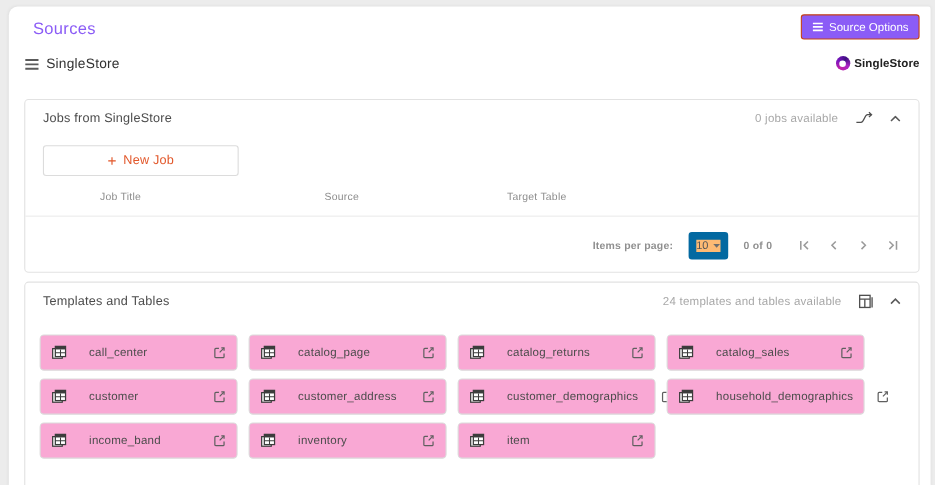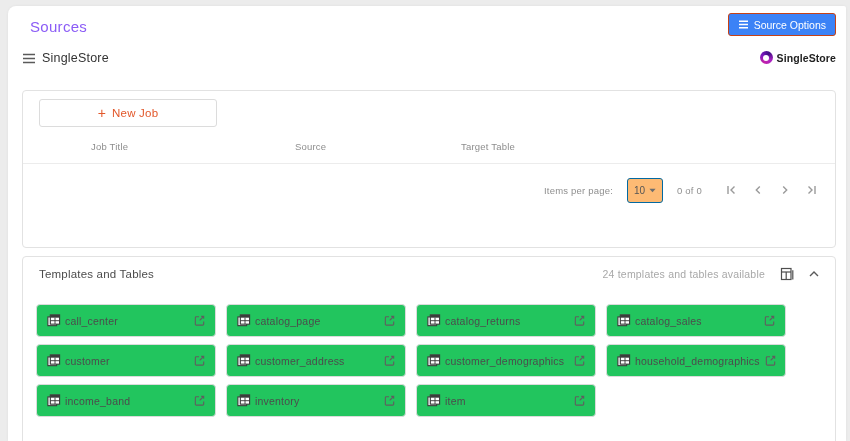--- a/index.html
+++ b/index.html
@@ -20,21 +20,21 @@
 
   
   .titlebar { position: relative; height: 42px; }
   .page-title {
     position: absolute; left: 22px; top: 12px;
     font-size: 15px; font-weight: 400; color: #8b5cf6; letter-spacing: .3px;
   }
   .source-options-btn {
     position: absolute; right: 10px; top: 7px;
     height: 23px; padding: 0 9px;
-    background: #3b82f6; border: 1px solid #c64115; border-radius: 3px;
+    background: #8b5cf6; border: 1px solid #c64115; border-radius: 3px;
     color: #fff; font-size: 10.5px; font-family: inherit;
     display: flex; align-items: center; gap: 5px; cursor: pointer;
   }
 
   
   .source-row { position: relative; height: 28px; }
   .source-name-wrap {
     position: absolute; left: 14px; top: 3px;
     display: flex; align-items: center; gap: 6px;
   }
@@ -81,23 +81,23 @@
     font-size: 9.5px; color: #8d8d8d; letter-spacing: .2px;
   }
   .jobs-cols span:nth-of-type(1) { left: 68px; }
   .jobs-cols span:nth-of-type(2) { left: 272px; }
   .jobs-cols span:nth-of-type(3) { left: 438px; }
   .jobs-divider { border: none; border-top: 1px solid #ececec; margin-top: 8px; }
   .paginator {
     height: 52px; padding-right: 14px;
     display: flex; align-items: center; justify-content: flex-end; gap: 14px;
   }
-  .pag-label, .pag-range { font-size: 9.5px; color: #8f8f8f; letter-spacing: .2px; }
+  .pag-label, .pag-range { font-size: 9.5px; color: #8f8f8f; letter-spacing: .2px; font-weight: bold; }
   .pag-select {
-    width: 36px; height: 25px; border: 1px solid #0369a1; border-radius: 3px;
+    width: 36px; height: 25px; border: 7px solid #0369a1; border-radius: 3px;
     display: flex; align-items: center; justify-content: center; gap: 4px;
     font-size: 10px; color: #555; cursor: pointer; background: #fdba74;
   }
   .pag-nav { display: flex; align-items: center; gap: 9px; margin-left: 6px; }
   .pag-nav .icon-btn { width: 18px; height: 18px; justify-content: center; }
 
   
   .search-row {
     margin: 8px 18px 0 16px; height: 26px;
     display: flex; align-items: flex-end; justify-content: space-between;
@@ -106,22 +106,22 @@
   .search-box input {
     border: none; outline: none; width: 80px; font-size: 10px; font-family: inherit; color: #444; background: transparent;
   }
   .items-displayed { font-size: 10.5px; color: #4f4f4f; letter-spacing: .2px; }
   .cards-grid {
     margin: 14px 0 0 13px;
     display: grid; grid-template-columns: repeat(4, 180px);
     column-gap: 10px; row-gap: 7px;
   }
   .card {
-    height: 33px; background: #22c55e; border: 1px solid #dbdbdb; border-radius: 4px;
-    display: flex; align-items: center; gap: 4px; padding: 0 9px; cursor: pointer; text-align: center;
+    height: 33px; background: #f9a8d4; border: 1px solid #dbdbdb; border-radius: 4px;
+    display: flex; align-items: center; gap: 20px; padding: 0 9px; cursor: pointer; text-align: center;
   }
   .card-name { font-size: 10.5px; color: #4c4c4c; letter-spacing: .2px; }
   .card .open-btn { margin-left: auto; }
   svg { display: block; }
 </style>
 </head>
 <body>
 
 <div class="main-panel">
 
@@ -146,20 +146,39 @@
       </span>
       <span class="source-name">SingleStore</span>
     </div>
     <div class="brand">
       <span class="logo-ring"></span>
       <span class="brand-text">SingleStore</span>
     </div>
   </div>
 
   <section class="panel jobs-panel">
+    <div class="panel-header">
+      <span class="panel-title">Jobs from SingleStore</span>
+      <div class="panel-header-right">
+        <span class="availability">0 jobs available</span>
+        <button class="icon-btn" title="">
+          <svg width="17" height="13" viewBox="0 0 18 14" fill="none" stroke="#4f4f4f" stroke-width="1.3">
+            <path d="M1.5 11h4.5c3.2 0 3.3-7.5 6.5-7.5h3.5"></path>
+            <path d="M13.8 1.2l2.5 2.3-2.5 2.3"></path>
+          </svg>
+        </button>
+        <button class="icon-btn">
+          <span>
+            <svg width="10" height="6" viewBox="0 0 10 6" fill="none" stroke="#5a5a5a" stroke-width="1.4">
+              <path d="M1 5l4-4 4 4"></path>
+            </svg>
+          </span>
+        </button>
+      </div>
+    </div>
 
     <button class="new-job-btn">
       <span class="plus-glyph">+</span>
       <span>New Job</span>
     </button>
 
     <div class="jobs-cols">
 
     <span>Job Title</span>
         <span>Source</span>

